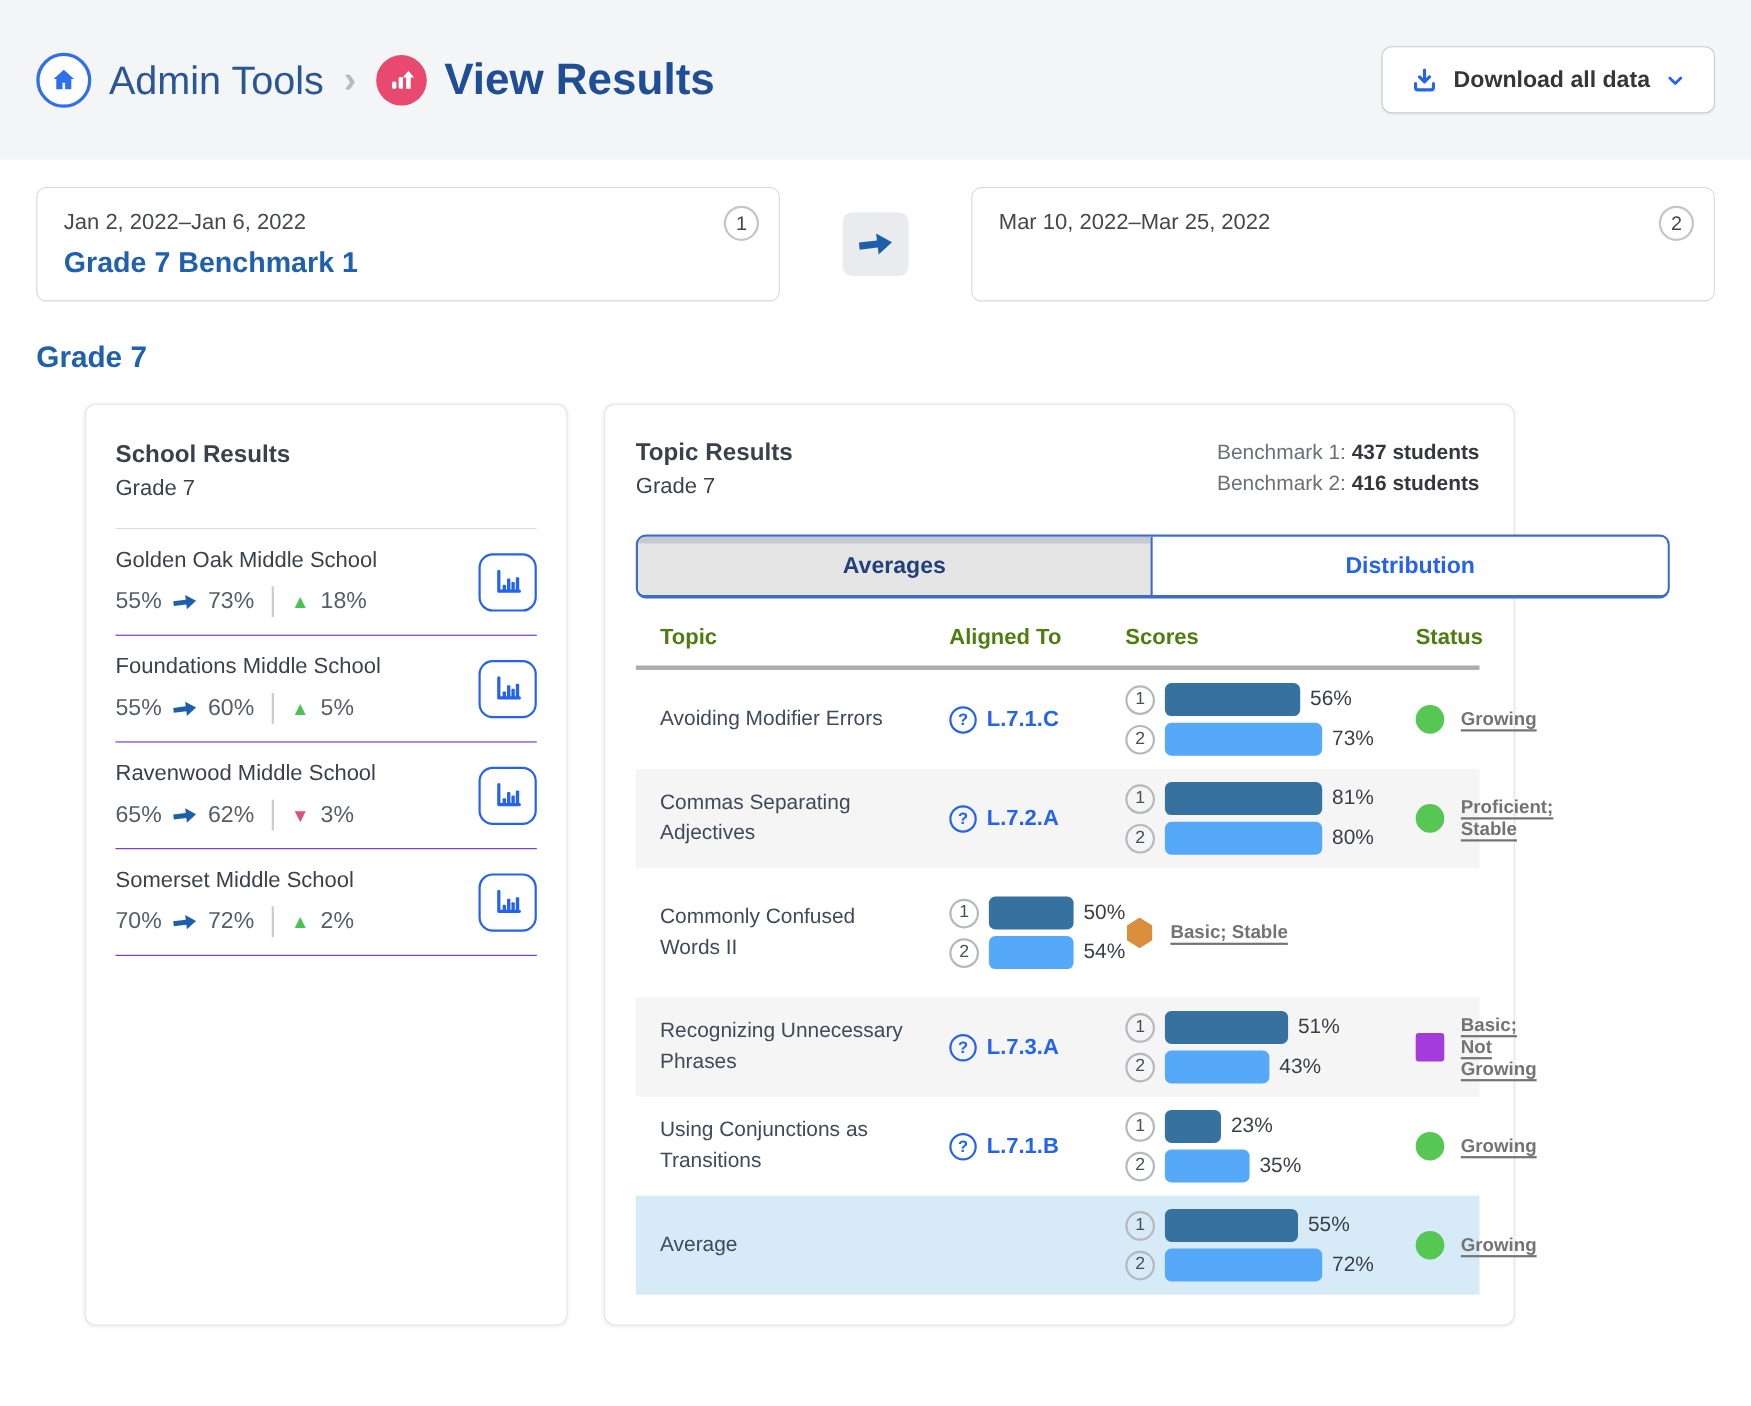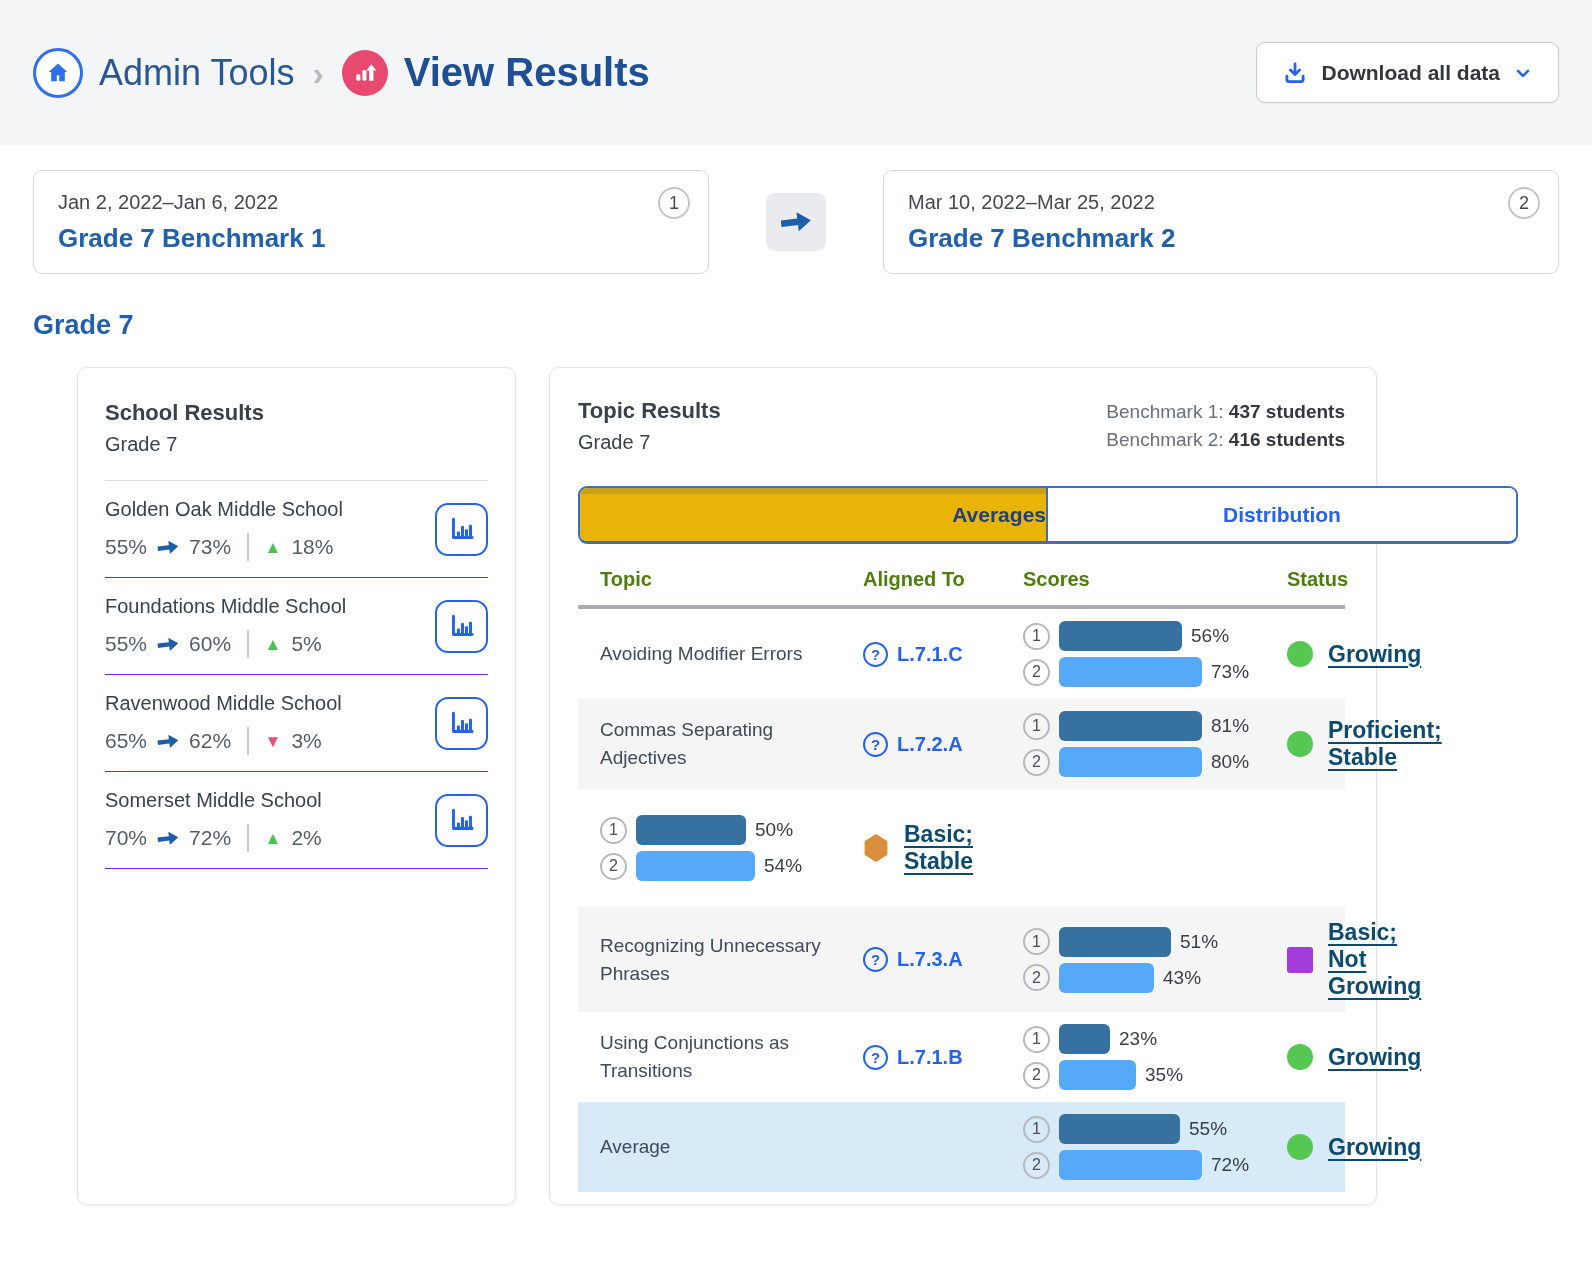--- a/index.html
+++ b/index.html
@@ -65,21 +65,21 @@
   .topic-panel { width:828px; height:838px; padding:30px 31px 28px 28px; }
   .topic-head { display:flex; justify-content:space-between; align-items:flex-start; }
   .bm-counts { text-align:right; font-size:19px; line-height:28px; }
   .bm-counts .lbl { color:#6a7077; }
   .bm-counts .val { color:#34383d; font-weight:700; }
 
   .tabs { display:flex; width:940px; height:58px; margin-top:32px; border:2px solid #3c6cc4; border-bottom-width:3px;
     border-radius:9px; overflow:hidden; background:#fff; }
   .tab { flex:1 1 50%; border:none; background:#fff; font-family:inherit; font-size:21px; font-weight:700;
     color:#2563eb; cursor:pointer; }
-  .tab.active { background:#eab308; color:#20407c; box-shadow:inset 0 6px 0 rgba(60,80,110,0.18);text-align:right; }
+  .tab.active { background:#e5e5e5; color:#20407c; box-shadow:inset 0 6px 0 rgba(60,80,110,0.18); }
   .tab:first-child { border-right:2px solid #3c6cc4; }
 
   .t-header { display:grid; grid-template-columns:263px 160px 264px 1fr; align-items:center;
     padding:24px 0 14px 22px; font-size:20px; font-weight:700; color:#4d7c0f; }
   .t-head-divider { border:none; border-top:4px solid #a9adb2; margin:0; }
 
   .t-row { display:grid; grid-template-columns:263px 160px 264px 1fr; align-items:center;
     padding:12px 0 12px 22px; min-height:87px; }
   .t-row.tall { min-height:118px; }
   .t-row.bg-gray { background:#f5f5f6; }
@@ -95,21 +95,21 @@
   .score-line { display:flex; align-items:center; gap:9px; }
   .numcircle { width:27px; height:27px; border-radius:50%; border:2px solid #b5b8bc; color:#4a4f55;
     display:flex; align-items:center; justify-content:center; font-size:16px; flex:0 0 auto; background:transparent; }
   .bar { height:30px; border-radius:6px; display:inline-block; }
   .pct { font-size:19px; color:#3a3f45; }
   .t-status { display:flex; align-items:center; gap:15px; }
   .shape { width:26px; height:26px; flex:0 0 auto; }
   .shape.circle { border-radius:50%; }
   .shape.square { border-radius:3px; }
   .shape.hexagon { height:28px; clip-path:polygon(50% 0%, 94% 26%, 94% 74%, 50% 100%, 6% 74%, 6% 26%); }
-  .status-link { font-size:23px; font-weight:600; color:#0c4a6e; text-decoration:underline;
+  .status-link { font-size:17px; font-weight:600; color:#737373; text-decoration:underline;
     text-underline-offset:4px; text-decoration-thickness:1.5px; }
 </style>
 </head>
 <body>
 
 <div class="page">
 
   <div class="topbar">
     <div class="crumbs">
       <span class="home-circle">
@@ -149,21 +149,20 @@
         <div class="bm-title">Grade 7 Benchmark 1</div>
         <span class="num-badge">1</span>
       </div>
       <button class="compare-arrow">
         <svg viewBox="0 0 22 16">
           <path fill="#1d5fa8" d="M0 5.6h12.2V1L22 8l-9.8 7v-4.6H0z" transform="rotate(-7 11 8)"></path>
         </svg>
       </button>
       <div class="bm-card">
         <div class="bm-dates">Mar 10, 2022–Mar 25, 2022</div>
-        <div class="bm-title">Grade 7 Benchmark 2</div>
         <span class="num-badge">2</span>
       </div>
     </div>
 
     <h2 class="grade-heading">Grade 7</h2>
 
     <div class="panels">
 
       <section class="panel school-panel">
         <div class="school-head">
@@ -360,20 +359,21 @@
                   <span class="pct">80%</span>
                 </div>
               </div>
     <div class="t-status">
       <span class="shape circle" style="background: rgb(87, 199, 84);"></span>
       <a href="#" class="status-link">Proficient; Stable</a>
     </div>
   </div>
 
   <div class="t-row tall">
+    <div class="t-topic">Commonly Confused Words II</div>
     <div class="t-scores">
                 <div class="score-line">
                   <span class="numcircle">1</span>
                   <span class="bar" style="width: 110px; background: rgb(54, 113, 159);"></span>
                   <span class="pct">50%</span>
                 </div>
                 <div class="score-line">
                   <span class="numcircle">2</span>
                   <span class="bar" style="width: 119px; background: rgb(85, 169, 248);"></span>
                   <span class="pct">54%</span>

